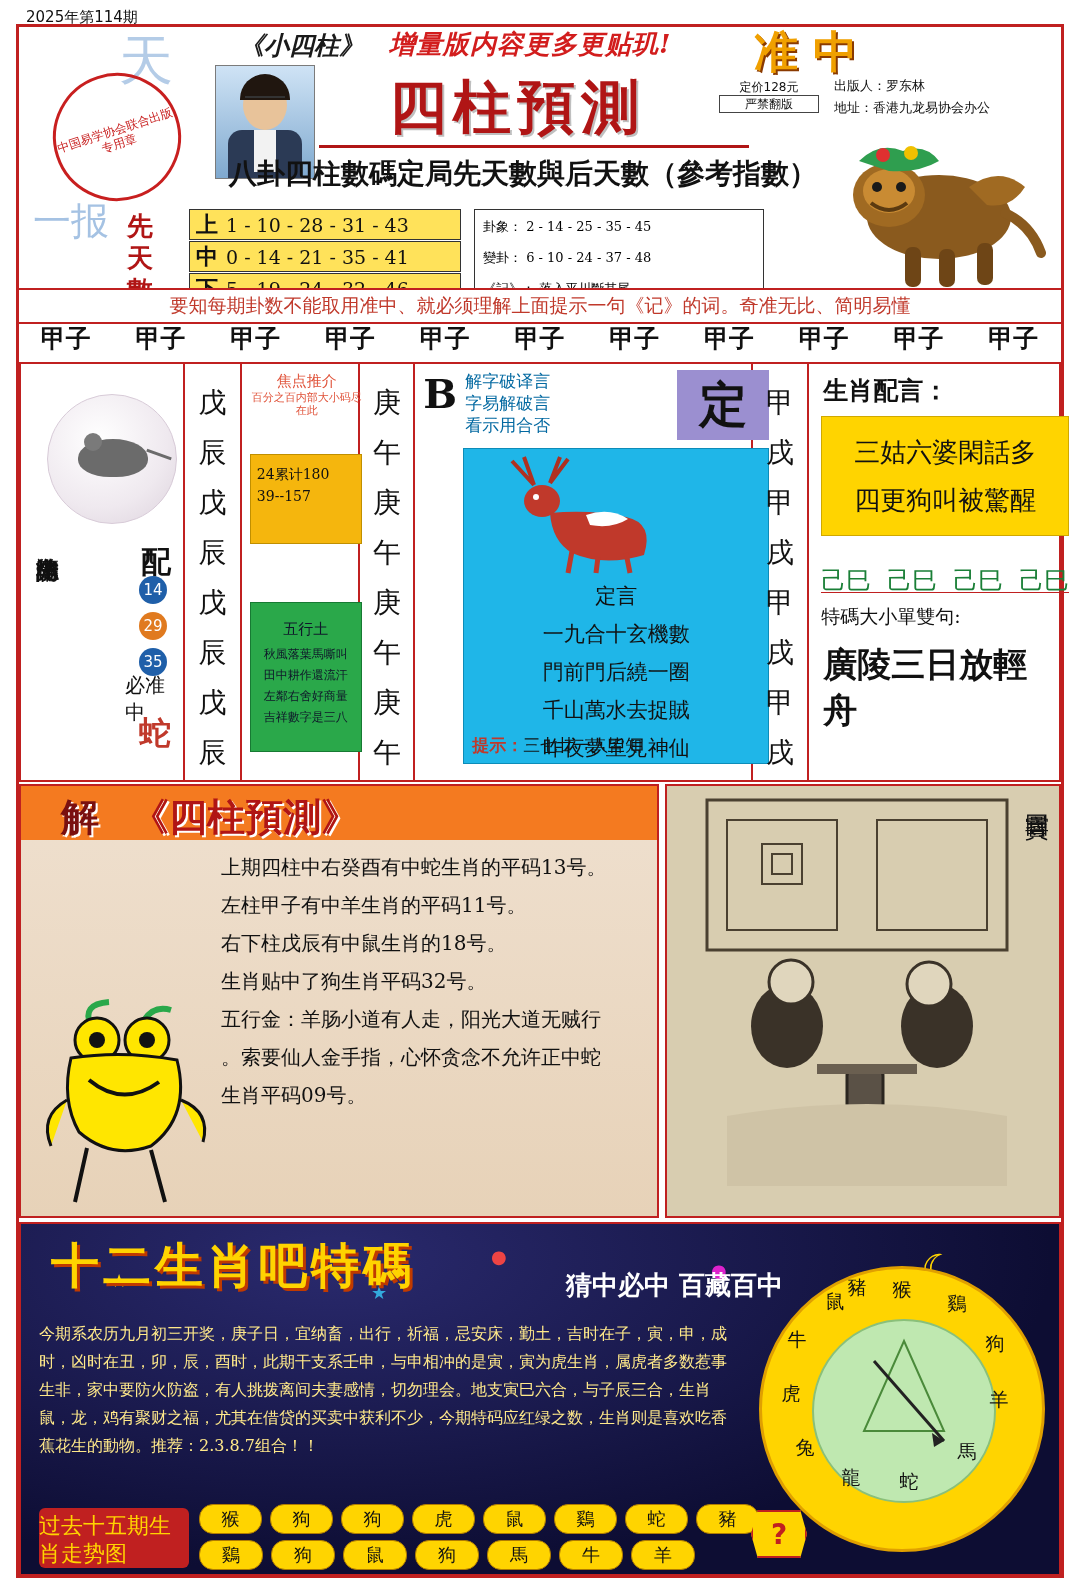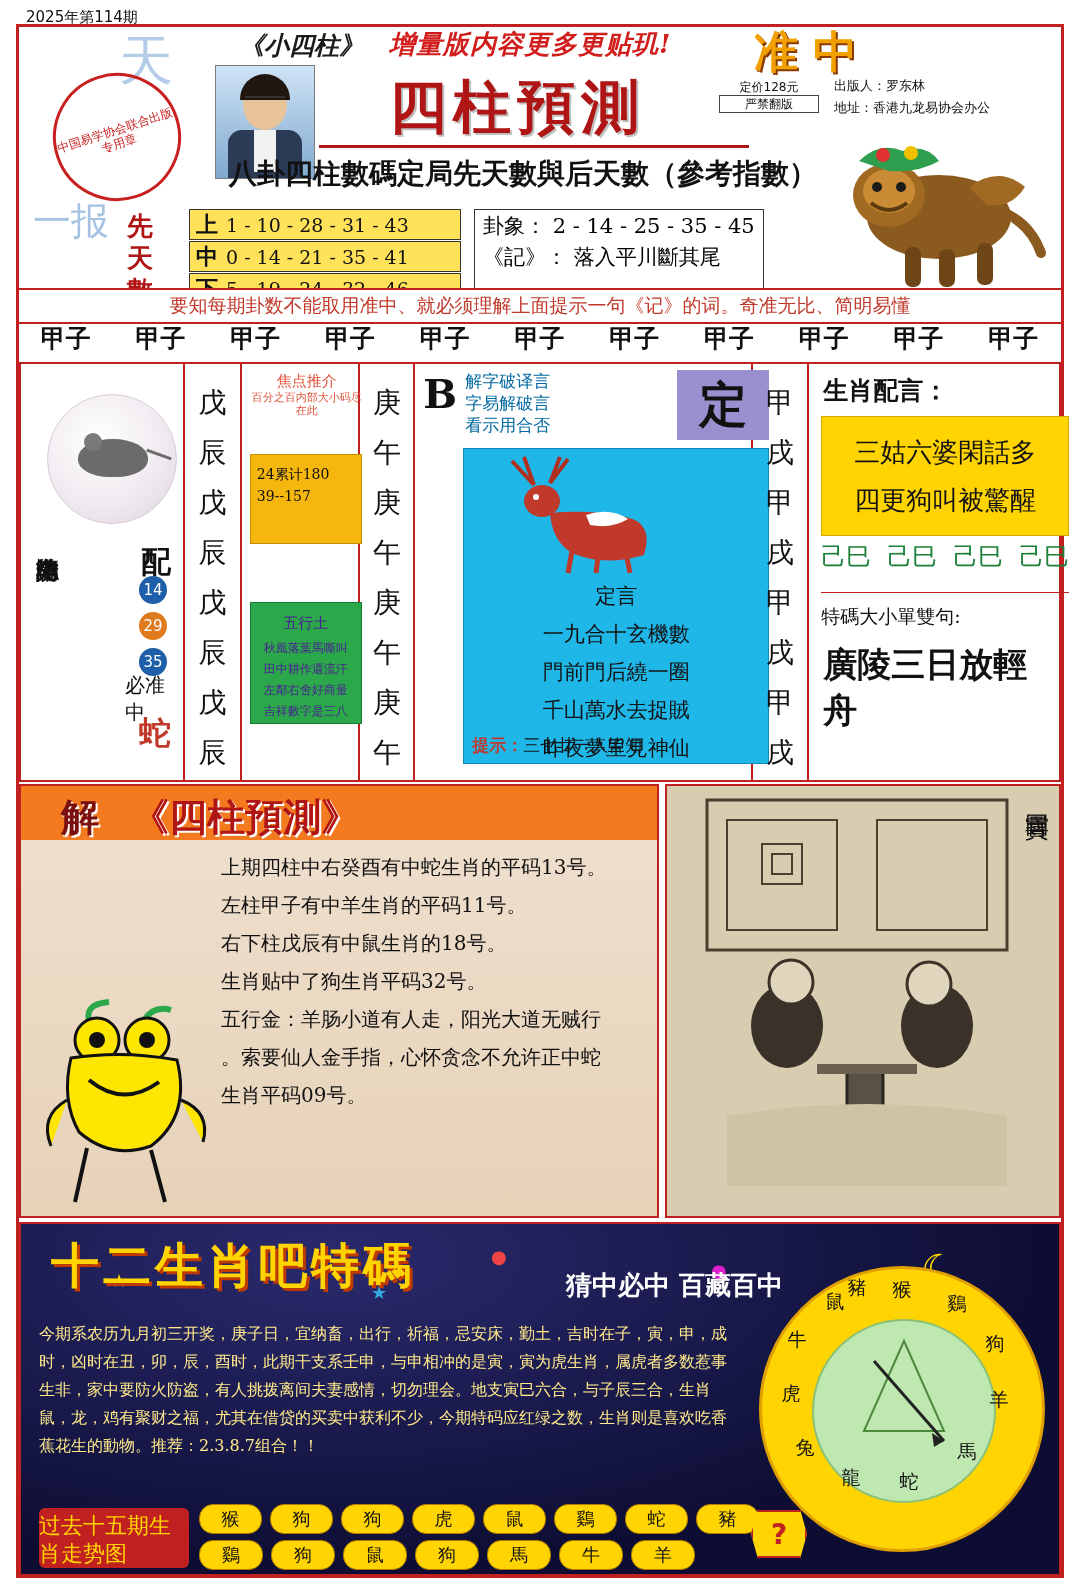--- a/index.html
+++ b/index.html
@@ -38,21 +38,21 @@
   .pubinfo{position:absolute;left:815px;top:48px;font-size:13px;line-height:22px;color:#111;}
   .subtitle{position:absolute;left:210px;top:128px;font-size:28px;font-weight:bold;color:#111;font-family:"DejaVu Serif","Liberation Serif",serif;}
   .lion{position:absolute;left:800px;top:90px;width:230px;height:175px;}
   
   .ntbl{position:absolute;left:108px;top:182px;width:335px;height:95px;}
   .nlbl{position:absolute;left:0;width:60px;font-size:26px;font-weight:bold;color:#b01515;font-family:"DejaVu Serif","Liberation Serif",serif;}
   .nrow{position:absolute;left:62px;width:272px;height:31px;border:1px solid #333;background:#ffe25a;box-sizing:border-box;
         font-size:19px;color:#111;display:flex;align-items:center;padding-left:6px;font-family:"DejaVu Serif","Liberation Serif",serif;}
   .nrow b{font-size:22px;margin-right:8px;}
   .gbox{position:absolute;left:455px;top:182px;width:290px;height:95px;border:1px solid #333;background:#ffffff;box-sizing:border-box;
-        font-size:21px;line-height:31px;padding:1px 8px;font-family:"DejaVu Serif","Liberation Serif",serif;}
+        font-size:13px;line-height:31px;padding:1px 8px;font-family:"DejaVu Serif","Liberation Serif",serif;}
   .notice{position:absolute;left:19px;top:288px;width:1042px;height:32px;background:#fff;border-top:2px solid #c02020;border-bottom:2px solid #c02020;
         display:flex;align-items:center;justify-content:center;font-size:19px;color:#c0392b;font-family:"DejaVu Serif","Liberation Serif",serif;}
   
   .gz{position:absolute;left:19px;top:322px;width:1042px;height:38px;display:flex;}
   .gz div{flex:1;text-align:center;font-size:25px;font-weight:bold;color:#111;font-family:"DejaVu Serif","Liberation Serif",serif;border-right:1px solid transparent;}
   
   .main{position:absolute;left:19px;top:362px;width:1042px;height:420px;border:2px solid #c02020;box-sizing:border-box;display:flex;}
   .col{height:100%;box-sizing:border-box;border-right:2px solid #c02020;position:relative;}
   .c1{width:180px;}
   .c2{width:62px;}
@@ -71,36 +71,36 @@
   .c1 .pei{position:absolute;left:120px;top:178px;font-size:30px;font-weight:bold;color:#111;font-family:"DejaVu Serif","Liberation Serif",serif;}
   .balls{position:absolute;left:118px;top:212px;}
   .ball{width:28px;height:28px;border-radius:50%;background:#1f5fa9;color:#fff;font-size:15px;display:flex;align-items:center;justify-content:center;margin-bottom:8px;}
   .c1 .must{position:absolute;left:104px;top:308px;font-size:20px;color:#111;font-family:"DejaVu Serif","Liberation Serif",serif;}
   .c1 .zodiac{position:absolute;left:118px;top:348px;font-size:32px;font-weight:bold;color:#c0392b;font-family:"DejaVu Serif","Liberation Serif",serif;}
   .colv{font-size:28px;line-height:50px;text-align:center;padding-top:14px;font-family:"DejaVu Serif","Liberation Serif",serif;color:#111;}
   .box-orange{position:absolute;left:8px;top:90px;width:112px;height:90px;background:#f5b60d;border:1px solid #c08f00;box-sizing:border-box;padding:8px 6px;
         font-size:14px;line-height:22px;color:#111;font-family:"DejaVu Serif","Liberation Serif",serif;}
   .focus{position:absolute;left:6px;top:8px;width:118px;text-align:center;color:#e0533a;font-size:15px;font-family:"DejaVu Serif","Liberation Serif",serif;}
   .focus small{display:block;font-size:11px;line-height:13px;color:#e0533a;}
-  .box-green{position:absolute;left:8px;top:238px;width:112px;height:122px;background:#2aa84a;border:1px solid #177a33;box-sizing:border-box;padding:10px 4px;
-        color:#4c1d95;font-size:12px;line-height:21px;text-align:center;font-family:"DejaVu Serif","Liberation Serif",serif;}
+  .box-green{position:absolute;left:8px;top:238px;width:112px;height:150px;background:#2aa84a;border:1px solid #177a33;box-sizing:border-box;padding:16px 4px;
+        color:#0f172a;font-size:12px;line-height:21px;text-align:center;font-family:"DejaVu Serif","Liberation Serif",serif;}
   .box-green .t{font-size:15px;margin-bottom:4px;}
   .bchar{position:absolute;left:8px;top:6px;font-size:40px;font-weight:bold;color:#111;font-family:"DejaVu Serif","Liberation Serif",serif;}
   .poem3{position:absolute;left:50px;top:6px;font-size:17px;line-height:22px;color:#0369a1;font-family:"DejaVu Serif","Liberation Serif",serif;}
   .ding{position:absolute;left:262px;top:6px;width:92px;height:70px;background:#9b8fd0;display:flex;align-items:center;justify-content:center;
         font-size:48px;font-weight:bold;color:#111;font-family:"DejaVu Serif","Liberation Serif",serif;}
   .cyan{position:absolute;left:48px;top:84px;width:306px;height:316px;background:#1fb6e8;border:1px solid #0d8cb8;box-sizing:border-box;}
   .deer{position:absolute;left:30px;top:6px;width:190px;height:120px;}
   .cyan .lines{position:absolute;left:0;top:128px;width:100%;text-align:center;font-size:21px;line-height:38px;color:#111;font-family:"DejaVu Serif","Liberation Serif",serif;}
   .cyan .hint{position:absolute;left:8px;bottom:6px;font-size:17px;color:#111;font-family:Liberation Mono, monospace;}
   .cyan .hint b{color:#c0392b;}
   .c7 .h{position:absolute;left:14px;top:10px;font-size:25px;font-weight:bold;color:#111;font-family:"DejaVu Serif","Liberation Serif",serif;}
   .yellowbox{position:absolute;left:12px;top:52px;width:248px;height:120px;background:#ffd400;border:1px solid #d0a800;box-sizing:border-box;
         display:flex;flex-direction:column;align-items:center;justify-content:center;font-size:26px;line-height:48px;color:#111;font-family:"DejaVu Serif","Liberation Serif",serif;}
-  .jisi{position:absolute;left:12px;top:176px;width:248px;display:flex;justify-content:space-between;font-size:25px;color:#1a7f37;font-family:Liberation Sans, sans-serif;}
+  .jisi{position:absolute;left:12px;top:200px;width:248px;display:flex;justify-content:space-between;font-size:25px;color:#1a7f37;font-family:Liberation Sans, sans-serif;}
   .c7 .h2{position:absolute;left:12px;top:240px;font-size:19px;color:#111;font-family:"DejaVu Serif","Liberation Serif",serif;}
   .c7 .big{position:absolute;left:14px;top:278px;font-size:34px;font-weight:bold;color:#111;font-family:"DejaVu Serif","Liberation Serif",serif;}
   .sep{position:absolute;left:12px;top:180px;width:248px;height:1px;background:#c02020;}
   
   .explain{position:absolute;left:19px;top:784px;width:640px;height:434px;border:2px solid #c02020;box-sizing:border-box;overflow:hidden;
         background:linear-gradient(#efe0cf,#e7d2b8);}
   .exp-title-bar{position:absolute;left:0;top:0;width:100%;height:54px;background:#f47a20;}
   .exp-title{position:absolute;left:110px;top:6px;font-size:38px;font-weight:bold;color:#b01515;font-family:"DejaVu Serif","Liberation Serif",serif;text-shadow:2px 2px 0 #fff;}
   .exp-title .jie{position:absolute;left:-70px;top:0;color:#7a1010;}
   .exp-body{position:absolute;left:200px;top:62px;width:420px;font-size:20px;line-height:38px;color:#111;font-family:"DejaVu Serif","Liberation Serif",serif;}
@@ -194,20 +194,21 @@
           <b>中</b>
           <span>0 - 14 - 21 - 35 - 41</span>
         </div>
       <div class="nrow" style="top:64px">
           <b>下</b>
           <span>5 - 19 - 24 - 32 - 46</span>
         </div>
     </div>
     <div class="gbox">
       <div>卦象： 2 - 14 - 25 - 35 - 45</div>
+      <div>變卦： 6 - 10 - 24 - 37 - 48</div>
       <div>《記》： 落入平川斷其尾</div>
     </div>
   </div>
 
   <div class="notice">要知每期卦数不能取用准中、就必须理解上面提示一句《记》的词。奇准无比、简明易懂</div>
 
   <div class="gz">
     <div>甲子</div>
     <div>甲子</div>
     <div>甲子</div>

